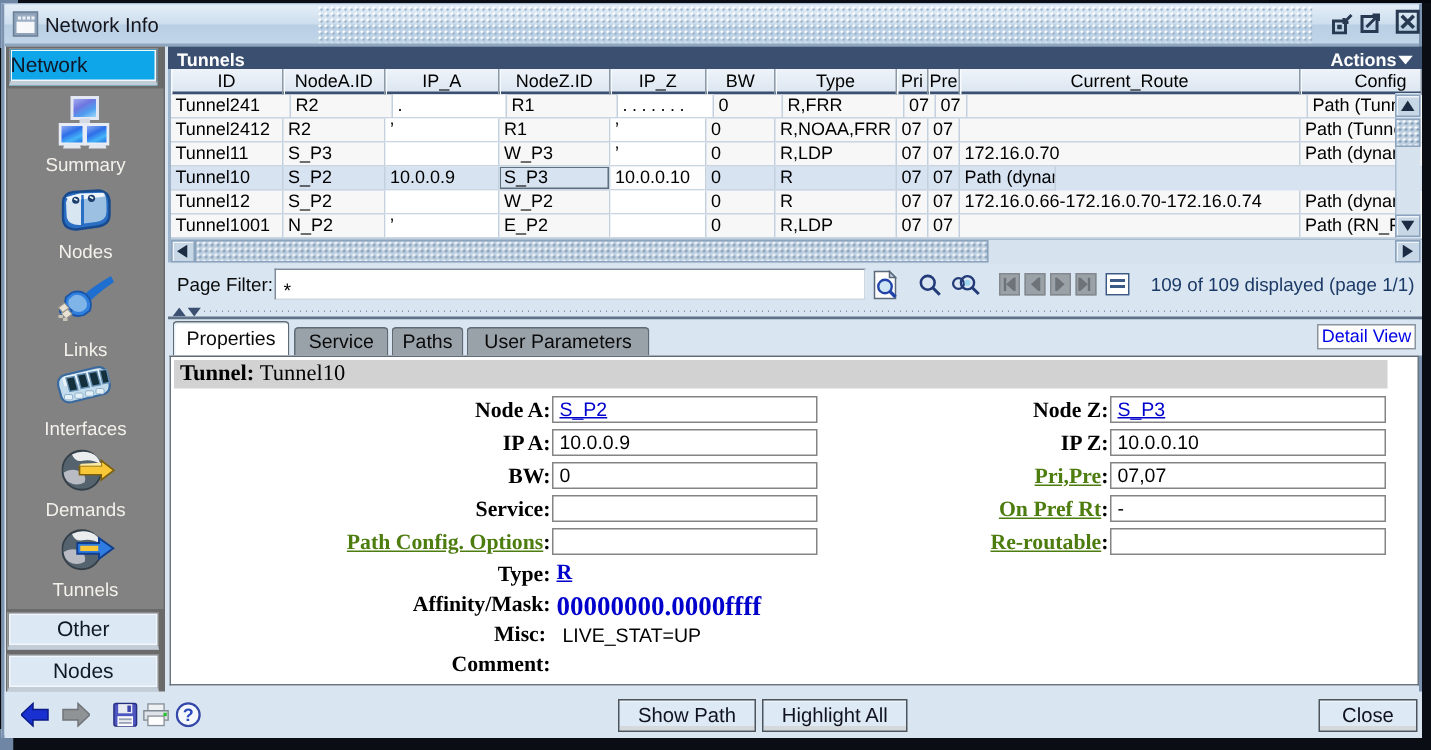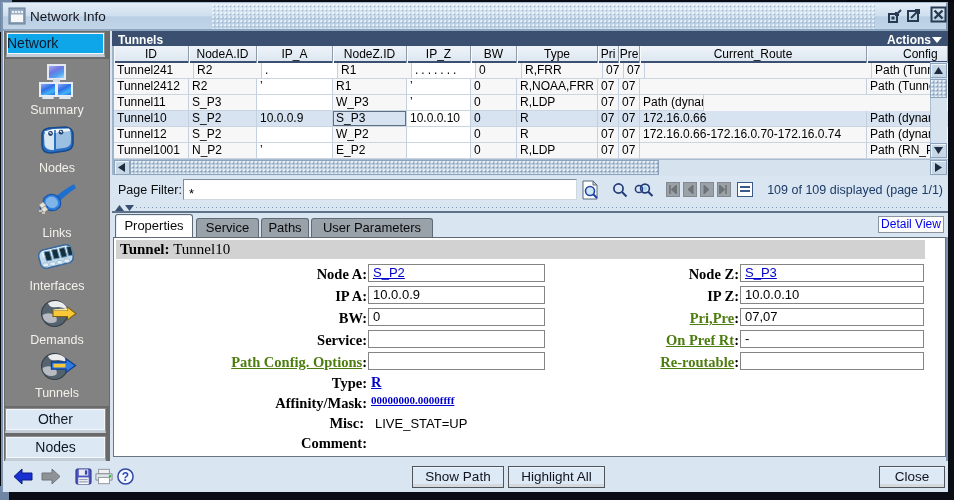--- a/index.html
+++ b/index.html
@@ -216,33 +216,33 @@
   <div class="drow">
       <div class="dc" style="width:75px">Tunnel11</div>
       <div class="dc" style="width:68px">S_P3</div>
       <div class="dc wcell" style="width:76px"></div>
       <div class="dc" style="width:74px">W_P3</div>
       <div class="dc wcell faint" style="width:64px">’</div>
       <div class="dc" style="width:46px">0</div>
       <div class="dc" style="width:81px">R,LDP</div>
       <div class="dc" style="width:21px">07</div>
       <div class="dc" style="width:21px">07</div>
+      <div class="dc" style="width:227px">172.16.0.70</div>
       <div class="dc" style="width:64px">Path (dynam</div>
     </div>
   <div class="drow sel">
       <div class="dc" style="width:75px">Tunnel10</div>
       <div class="dc" style="width:68px">S_P2</div>
       <div class="dc" style="width:76px">10.0.0.9</div>
       <div class="dc" style="width:74px;box-shadow:inset 0 0 0 1px #5f6f80">S_P3</div>
       <div class="dc" style="width:64px;background:#fdfdfd">10.0.0.10</div>
       <div class="dc" style="width:46px">0</div>
       <div class="dc" style="width:81px">R</div>
       <div class="dc" style="width:21px">07</div>
       <div class="dc" style="width:21px">07</div>
-      <div class="dc" style="width:227px">172.16.0.66</div>
       <div class="dc" style="width:64px">Path (dynam</div>
     </div>
   <div class="drow">
       <div class="dc" style="width:75px">Tunnel12</div>
       <div class="dc" style="width:68px">S_P2</div>
       <div class="dc wcell" style="width:76px"></div>
       <div class="dc" style="width:74px">W_P2</div>
       <div class="dc wcell" style="width:64px"></div>
       <div class="dc" style="width:46px">0</div>
       <div class="dc" style="width:81px">R</div>
@@ -388,21 +388,21 @@
 <div class="ffield" style="left:368px;top:286px;width:177px">10.0.0.9</div>
 <div class="flabel" style="left:167px;top:310px;width:200px">BW:</div>
 <div class="ffield" style="left:368px;top:308px;width:177px">0</div>
 <div class="flabel" style="left:167px;top:332px;width:200px">Service:</div>
 <div class="ffield" style="left:368px;top:330px;width:177px"></div>
 <div class="flabel" style="left:167px;top:354px;width:200px"><span class="flink">Path Config. Options</span>:</div>
 <div class="ffield" style="left:368px;top:352px;width:177px"></div>
 <div class="flabel" style="left:167px;top:375px;width:200px">Type:</div>
 <div class="abs" style="left:371px;top:374px;font-family:'Liberation Serif',serif;font-size:14.5px;font-weight:bold;color:#0000cc;text-decoration:underline">R</div>
 <div class="flabel" style="left:167px;top:395px;width:200px">Affinity/Mask:</div>
-<div class="abs" style="left:371px;top:394px;font-family:'Liberation Serif',serif;font-size:11px;font-weight:bold;color:#0000cc;text-decoration:underline">00000000.0000ffff</div>
+<div class="abs" style="left:371px;top:394px;font-family:'Liberation Serif',serif;font-size:18px;font-weight:bold;color:#0000cc;">00000000.0000ffff</div>
 <div class="flabel" style="left:164px;top:415px;width:200px">Misc:</div>
 <div class="abs fval" style="left:375px;top:416px">LIVE_STAT=UP</div>
 <div class="flabel" style="left:167px;top:435px;width:200px">Comment:</div>
 
 <div class="flabel" style="left:539px;top:266px;width:200px">Node Z:</div>
 <div class="ffield" style="left:740px;top:264px;width:184px"><span class="flinkv">S_P3</span></div>
 <div class="flabel" style="left:539px;top:288px;width:200px">IP Z:</div>
 <div class="ffield" style="left:740px;top:286px;width:184px">10.0.0.10</div>
 <div class="flabel" style="left:539px;top:310px;width:200px"><span class="flink">Pri,Pre</span>:</div>
 <div class="ffield" style="left:740px;top:308px;width:184px">07,07</div>

